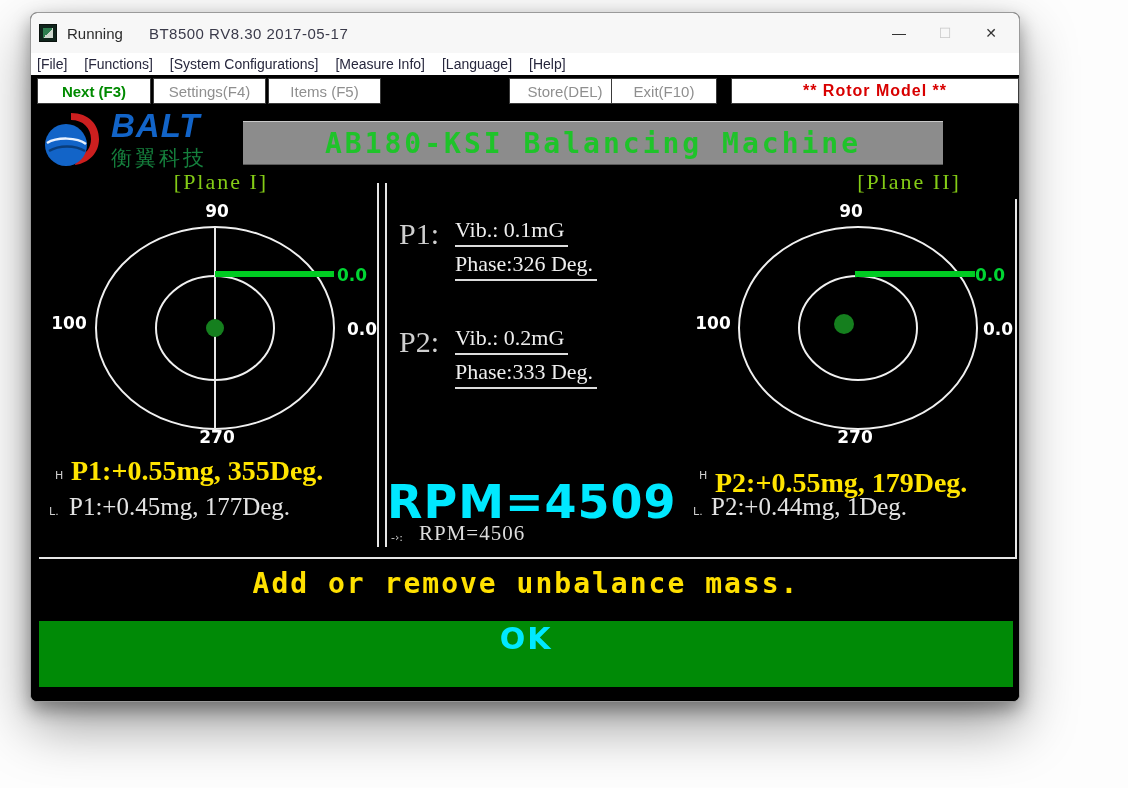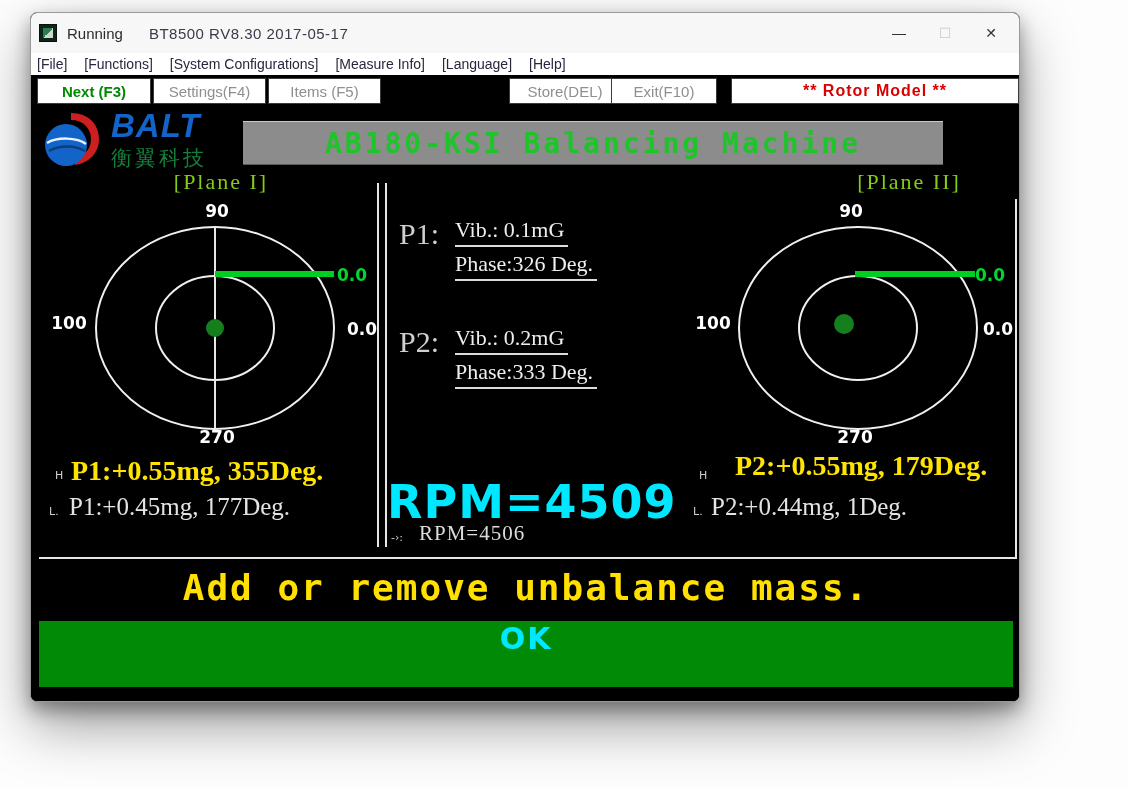--- a/index.html
+++ b/index.html
@@ -49,21 +49,21 @@
   #rpm-main { font-family:"DejaVu Sans", sans-serif; font-size:46px; font-weight:bold; color:#00e8ff; letter-spacing:1px; }
   #rpm-secondary { font-family:"Liberation Serif", serif; font-size:21px; color:#dcdcdc; letter-spacing:1px; }
   .tiny-prefix { font-size:11px; color:#cfcfcf; font-family:"DejaVu Sans", sans-serif; }
   
   .result-high { font-family:"Liberation Serif", serif; font-size:28px; font-weight:bold; color:#ffe400; }
   .result-low { font-family:"Liberation Serif", serif; font-size:25px; color:#e3e3e3; }
   
   .vline { width:2px; background:#e6e6e6; }
   .hline { height:2px; background:#e6e6e6; }
   
-  #message { left:0; top:462px; width:990px; text-align:center; font-family:"DejaVu Sans Mono", monospace; font-size:36px; font-weight:bold; color:#ffe000; letter-spacing:2px; }
+  #message { left:0; top:462px; width:990px; text-align:center; font-family:"DejaVu Sans Mono", monospace; font-size:28px; font-weight:bold; color:#ffe000; letter-spacing:2px; }
   #ok-bar { left:8px; top:516px; width:974px; height:66px; background:#008a06; display:flex; align-items:flex-start; justify-content:center; }
   #ok-label { font-size:30px; font-weight:bold; color:#00e8ff; letter-spacing:2px; font-family:"DejaVu Sans", sans-serif; }
 </style>
 </head>
 <body>
 
 <div id="stage">
   <div id="window">
 
     <div id="titlebar">
@@ -165,21 +165,21 @@
       <div class="abs tick" style="left:944px; top:214px; width:46px;">0.0</div>
       <div class="abs tick" style="left:796px; top:322px; width:56px;">270</div>
       <div class="abs needle-label" style="left:944px; top:160px;">0.0</div>
 
       <div class="abs tiny-prefix" style="left:24px; top:364px;">H</div>
       <div class="abs result-high" style="left:40px; top:350px;">P1:+0.55mg, 355Deg.</div>
       <div class="abs tiny-prefix" style="left:18px; top:400px;">L.</div>
       <div class="abs result-low" style="left:38px; top:388px;">P1:+0.45mg, 177Deg.</div>
 
       <div class="abs tiny-prefix" style="left:668px; top:364px;">H</div>
-      <div class="abs result-high" style="left:684px; top:345px;margin-left:20px;">P2:+0.55mg, 179Deg.</div>
+      <div class="abs result-high" style="left:684px; top:362px;">P2:+0.55mg, 179Deg.</div>
       <div class="abs tiny-prefix" style="left:662px; top:400px;">L.</div>
       <div class="abs result-low" style="left:680px; top:388px;">P2:+0.44mg, 1Deg.</div>
 
       <div class="abs hline" style="left:8px; top:452px; width:978px;"></div>
 
       <div class="abs" id="message">Add or remove unbalance mass.</div>
 
       <div class="abs" id="ok-bar">
         <span id="ok-label">OK</span>
       </div>

